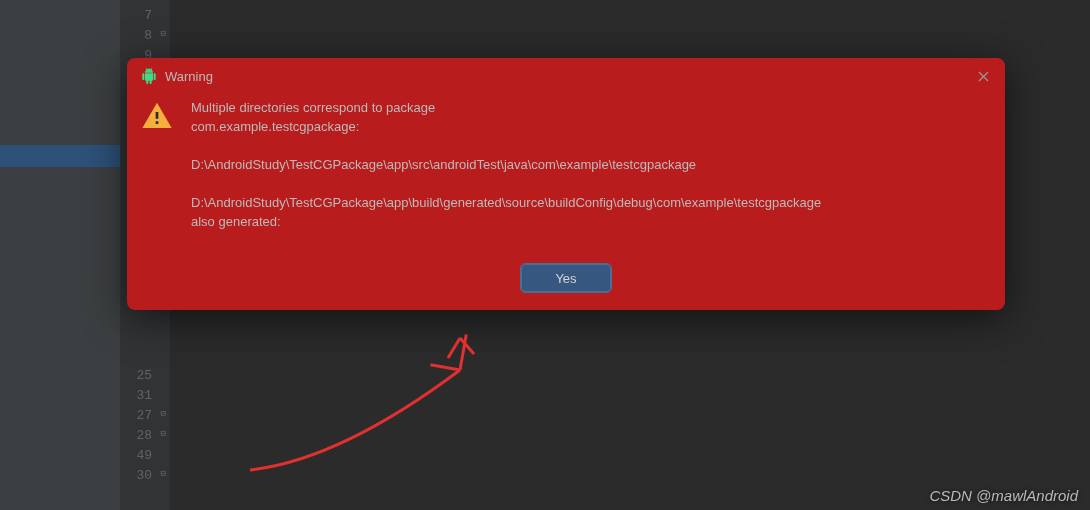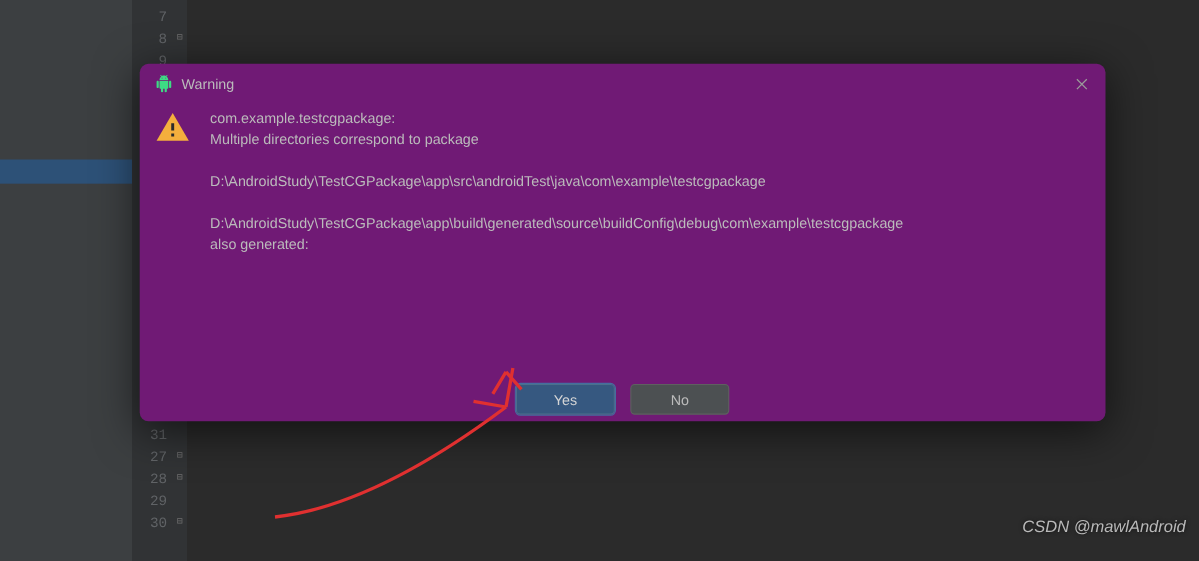--- a/index.html
+++ b/index.html
@@ -59,22 +59,22 @@
       padding-left: 40px;
     }
     .str { color: #6a8759; }
     .fn { color: #a9b7c6; }
     .code-line { height: 20px; }
 
     .dialog {
       position: absolute;
       left: 127px; top: 58px;
       width: 878px;
-      height: 325px;
-      background: #701a75;
+      height: 252px;
+      background: #b91c1c;
       border-radius: 8px;
       box-shadow: 0 8px 40px rgba(0,0,0,0.6);
       color: #bbbbbb;
       display: flex;
       flex-direction: column;
     }
     .dialog-header {
       display: flex;
       align-items: center;
       padding: 10px 14px 8px 14px;
@@ -117,21 +117,21 @@
     .msg {
       font-size: 13px;
       line-height: 19px;
       color: #bbbbbb;
     }
     .msg .para { margin-bottom: 19px; }
     .dialog-footer {
       display: flex;
       justify-content: center;
       gap: 14px;
-      padding: 10px 0 6px 0;
+      padding: 10px 0 18px 0;
     }
     .btn {
       min-width: 90px;
       height: 28px;
       border-radius: 4px;
       border: 1px solid #5e6060;
       background: #4c5052;
       color: #bbbbbb;
       font-size: 13px;
       cursor: pointer;
@@ -145,21 +145,21 @@
       outline: 1px solid #466ca0;
       color: #d5d5d5;
     }
     .annotation {
       position: absolute;
       pointer-events: none;
     }
     .watermark {
       position: absolute;
       right: 12px;
-      bottom: 22px;
+      bottom: 6px;
       color: #b9b9b9;
       font-size: 15px;
       font-style: italic;
       text-shadow: 0 0 4px rgba(0,0,0,0.6);
       text-align: center;
     }
   </style>
 </head>
 <body>
 
@@ -182,21 +182,21 @@
       <div class="ln"></div>
       <div class="ln"></div>
       <div class="ln"></div>
     <div class="ln"></div>
       <div class="ln"></div>
       <div class="ln"></div>
     <div class="ln"><span>25</span></div>
     <div class="ln"><span>31</span></div>
     <div class="ln"><span>27</span><span class="fold">⊟</span></div>
     <div class="ln"><span>28</span><span class="fold">⊟</span></div>
-    <div class="ln"><span>29</span></div>
+    <div class="ln"><span>49</span></div>
     <div class="ln"><span>30</span><span class="fold">⊟</span></div>
   </div>
   <div class="code">
     <div class="code-line"></div>
     <div class="code-line"><span class="fn">defaultConfig {</span></div>
     <div class="code-line"><span class="fn">    applicationId </span><span class="str">'com.example.testcgpackage'</span></div>
     <div class="code-line"></div><div class="code-line"></div><div class="code-line"></div><div class="code-line"></div>
     <div class="code-line"></div><div class="code-line"></div><div class="code-line"></div><div class="code-line"></div>
     <div class="code-line"></div><div class="code-line"></div><div class="code-line"></div>
     
@@ -223,42 +223,39 @@
     </div>
   </div>
   <div class="dialog-body">
     <svg class="warning-icon" viewBox="0 0 24 24">
       <path fill="#f4af3d" d="M1 21h22L12 2 1 21z"></path>
       <path fill="#2b2b2b" d="M13 18h-2v-2h2v2zm0-4h-2V9h2v5z"></path>
     </svg>
     <div class="msg-wrap">
       <div class="msg">
         <div class="para">
+          <div>Multiple directories correspond to package</div>
           <div>com.example.testcgpackage:</div>
-          <div>Multiple directories correspond to package</div>
         </div>
         <div class="para">
           <div>D:\AndroidStudy\TestCGPackage\app\src\androidTest\java\com\example\testcgpackage</div>
         </div>
         <div class="para">
           <div>D:\AndroidStudy\TestCGPackage\app\build\generated\source\buildConfig\debug\com\example\testcgpackage</div>
           <div>also generated:</div>
         </div>
         <div class="para">
         </div>
       </div>
 
     </div>
   </div>
   <div class="dialog-footer">
     <div class="btn btn-primary">
       <span>Yes</span>
-    </div>
-    <div class="btn">
-      <span>No</span>
     </div>
   </div>
 </div>
 
 <svg class="annotation" style="left:240px; top:330px;" width="240" height="150">
   <path d="M 10 140 Q 100 130 220 40" stroke="#e03030" stroke-width="3" fill="none"></path>
   <path d="M 220 40 L 220 4 M 220 40 L 190 40" stroke="#e03030" stroke-width="3" fill="none" transform="rotate(10 220 40)"></path>
   <path d="M 220 8 L 208 28 M 220 8 L 234 24" stroke="#e03030" stroke-width="3" fill="none"></path>
 </svg>
 

